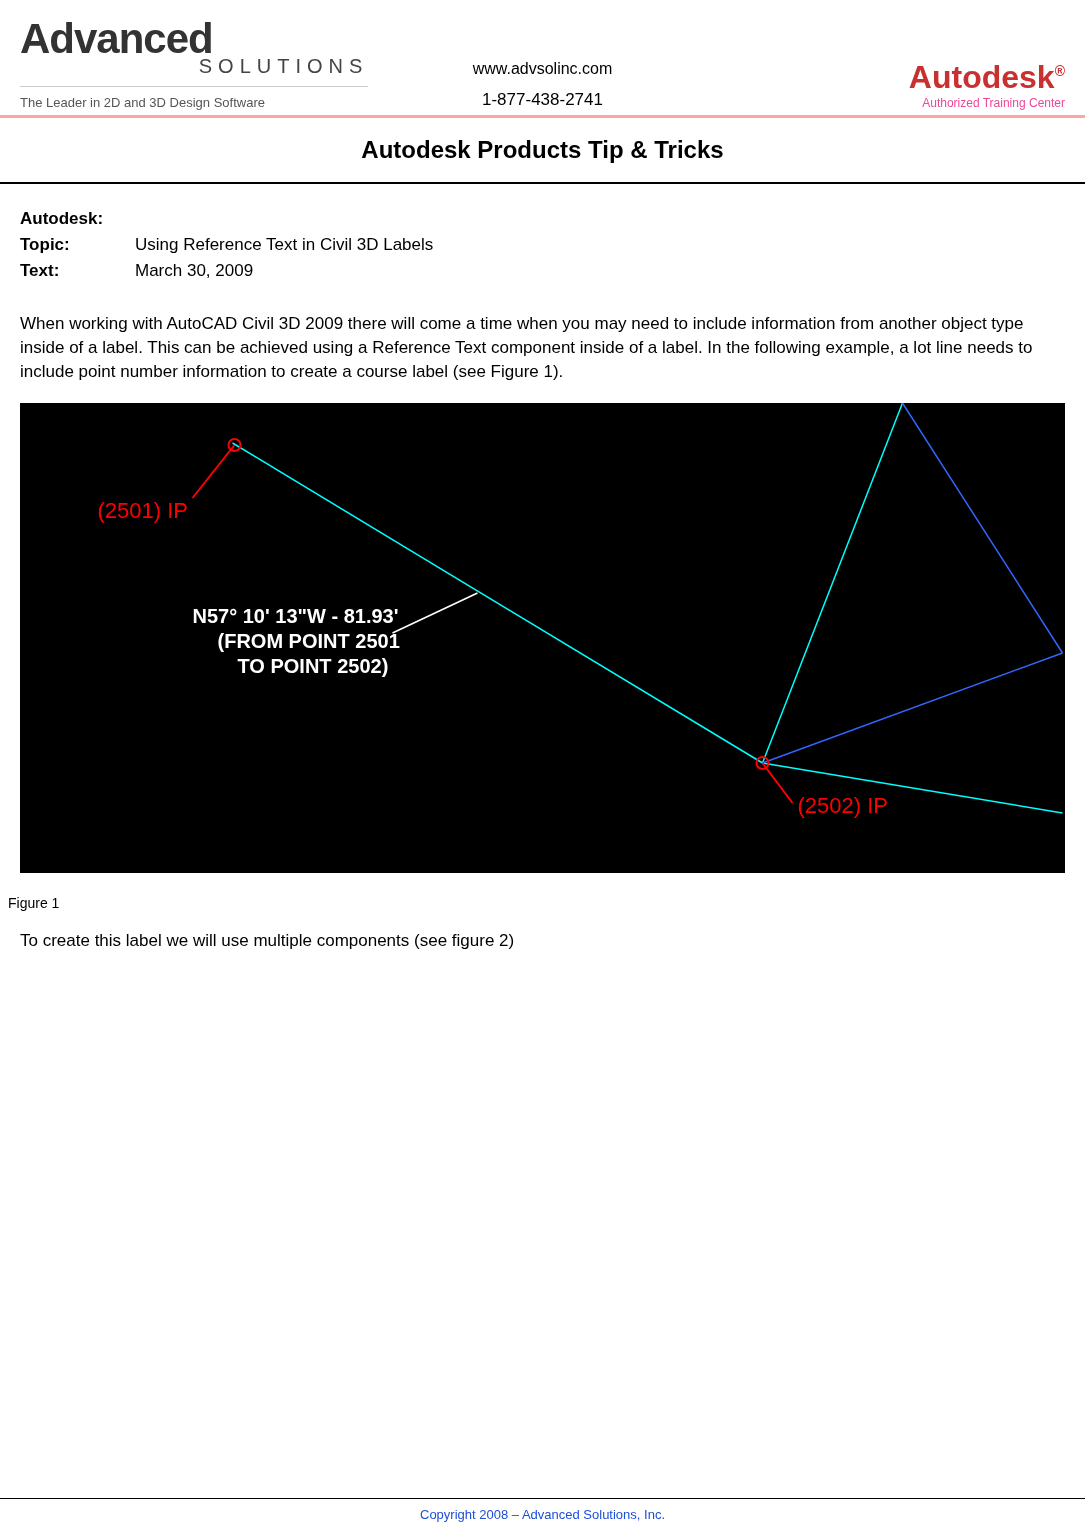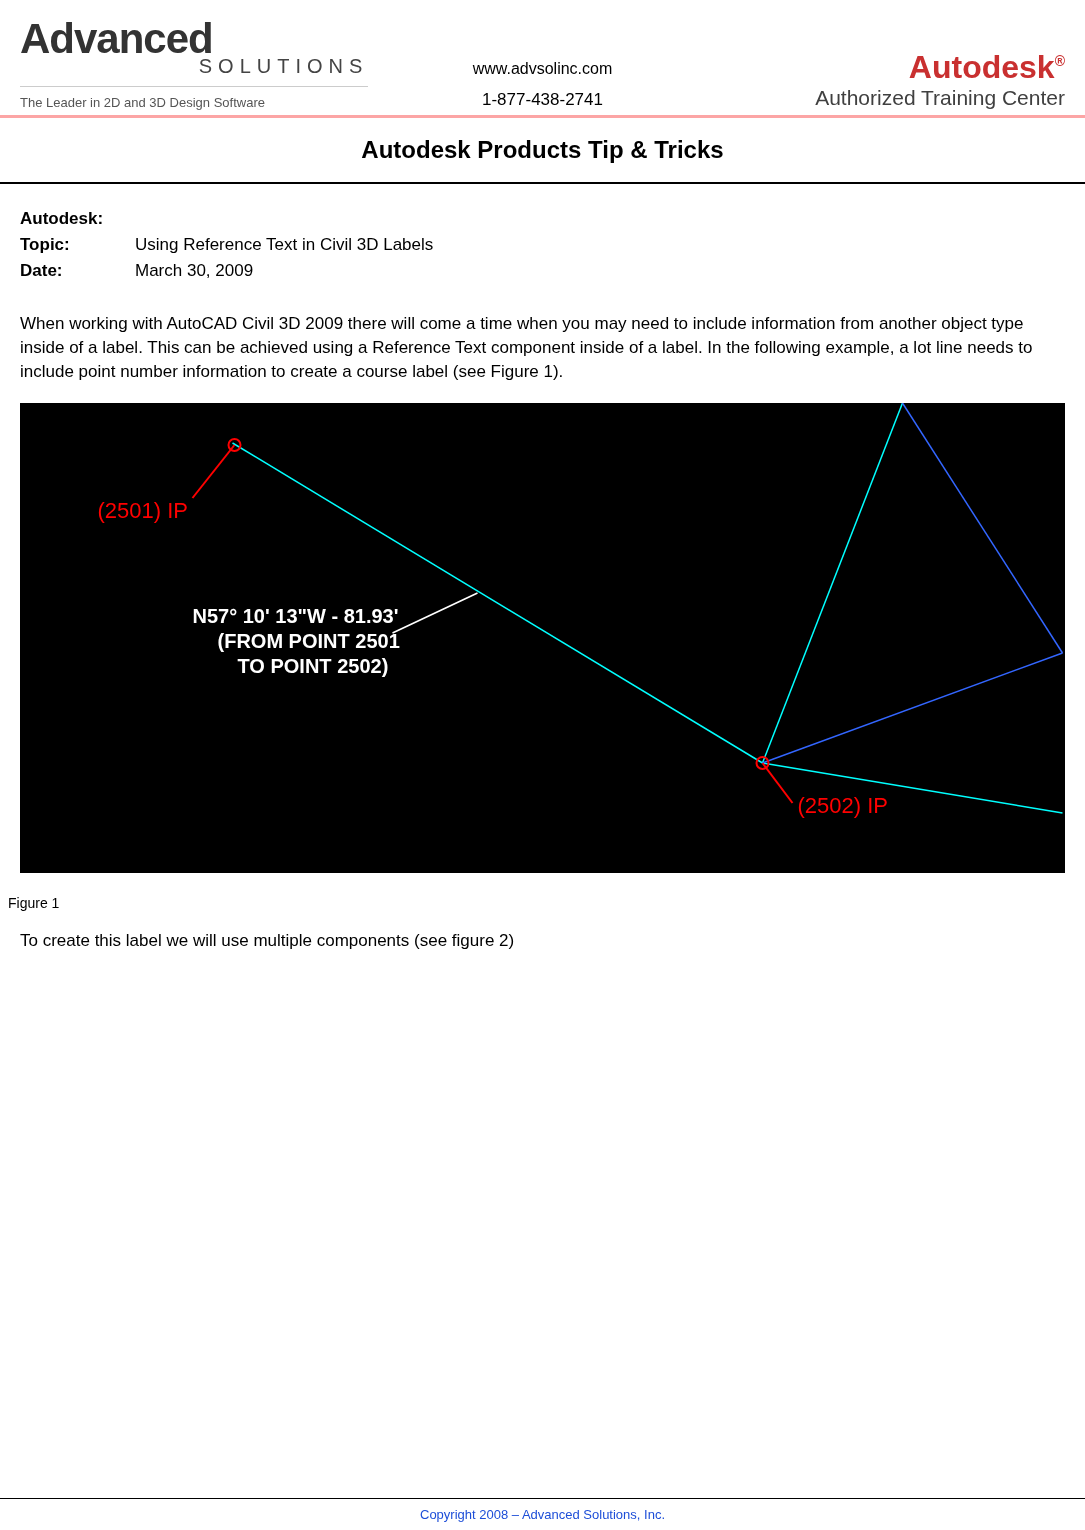--- a/index.html
+++ b/index.html
@@ -70,22 +70,22 @@
     .logo-right .brand {
       font-size: 32px;
       font-weight: 900;
       color: #c93030;
     }
     .logo-right .brand .reg {
       font-size: 14px;
       vertical-align: super;
     }
     .logo-right .sub {
-      font-size: 21px;
-      color: #404040;
+      font-size: 12px;
+      color: #ec4899;
     }
     .page-title {
       text-align: center;
       font-size: 24px;
       font-weight: bold;
       padding: 18px 0;
       border-bottom: 2px solid #000;
     }
     .meta-table {
       padding: 25px 20px 15px 20px;
@@ -161,21 +161,21 @@
 
 <div class="meta-table">
   <div class="meta-row">
     <div class="meta-label">Autodesk:</div>
   </div>
   <div class="meta-row">
     <div class="meta-label">Topic:</div>
     <div class="meta-value">Using Reference Text in Civil 3D Labels</div>
   </div>
   <div class="meta-row">
-    <div class="meta-label">Date:</div>
+    <div class="meta-label">Text:</div>
     <div class="meta-value">March 30, 2009</div>
   </div>
 </div>
 
 <div class="body-text">When working with AutoCAD Civil 3D 2009 there will come a time when you may need to include information from another object type inside of a label.  This can be achieved using a Reference Text component inside of a label. In the following example, a lot line needs to include point number information to create a course label (see Figure 1).</div>
 
 <div class="figure-container">
   <div class="cad-figure">
     <svg viewBox="0 0 1040 470">
 

